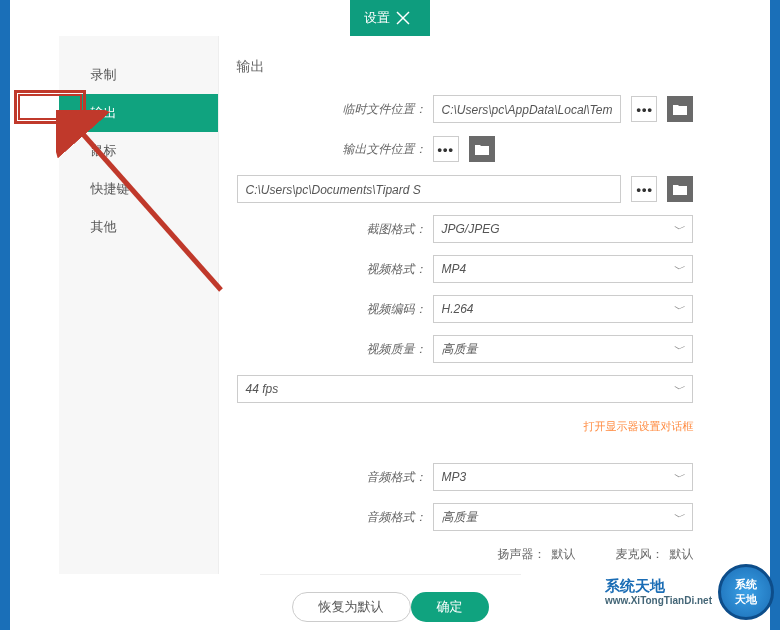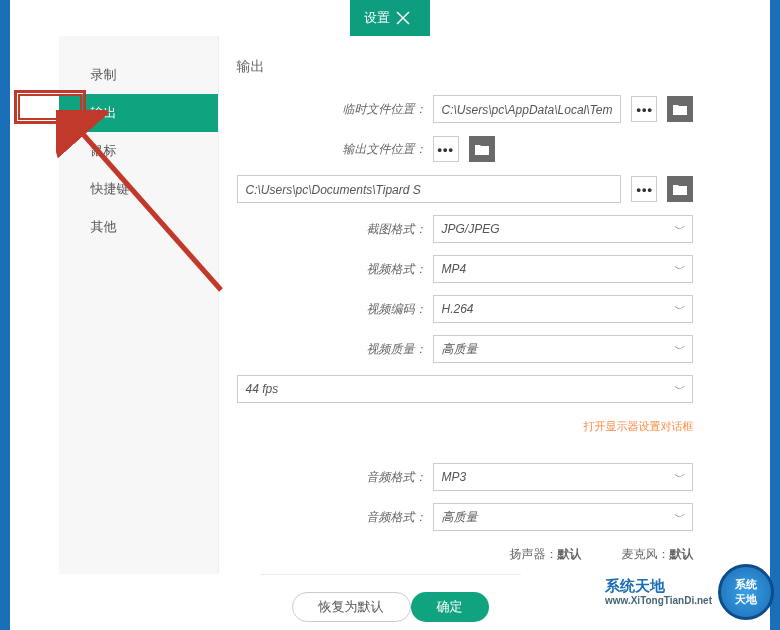--- a/index.html
+++ b/index.html
@@ -23,21 +23,21 @@
     .text-field { flex: 1; height: 28px; border: 1px solid #ccc; background: #fff; font-size: 12px; color: #555; padding: 0 8px; line-height: 28px; overflow: hidden; white-space: nowrap; }
     .icon-btn { width: 26px; height: 26px; border: 1px solid #ccc; background: #fff; display: flex; align-items: center; justify-content: center; cursor: pointer; }
     .icon-btn.folder { background: #6a6a6a; border-color: #6a6a6a; }
     .dots { font-size: 13px; color: #333; font-weight: bold; letter-spacing: 1px; }
     .select { flex: 1; height: 28px; border: 1px solid #ccc; background: #fff; display: flex; align-items: center; justify-content: space-between; padding: 0 8px; cursor: pointer; }
     .select span:first-child { font-size: 12px; color: #555; }
     .chevron { color: #888; font-size: 12px; }
     .link-row { text-align: right; margin: 12px 0 28px 0; }
     .link { color: #ff8c42; font-size: 11px; text-decoration: none; cursor: pointer; }
     .inline-info { display: flex; justify-content: flex-end; gap: 40px; font-size: 12px; color: #666; margin: 14px 0 10px 0; }
-    .inline-info span.val { margin-left: 0; font-weight: bold; }
+    .inline-info span.val { margin-left: 6px; }
     .footer { height: 56px; border-top: 1px solid #eee; display: flex; align-items: center; justify-content: space-between; padding: 0 32px; }
     .btn { height: 30px; padding: 11px 26px; border-radius: 15px; font-size: 13px; cursor: pointer; display: flex; align-items: center; margin-top: 9px; }
     .btn-default { border: 1px solid #ccc; background: #fff; color: #555; }
     .btn-primary { border: none; background: #10a37f; color: #fff; }
     
     .arrow-svg { position: absolute; left: 56px; top: 110px; z-index: 12; pointer-events: none; }
     
     .watermark { position: absolute; right: 6px; bottom: 10px; display: flex; align-items: center; gap: 6px; z-index: 20; }
     .wm-badge { width: 56px; height: 56px; border-radius: 50%; background: radial-gradient(circle,#3aa0e6,#1b6db5); border: 3px solid #0d4d8a; display: flex; align-items: center; justify-content: center; color: #fff; font-size: 11px; font-weight: bold; text-align: center; }
     .wm-text { color: #1b6db5; font-size: 15px; font-weight: bold; text-shadow: 0 0 2px #fff; line-height: 1.1; }

